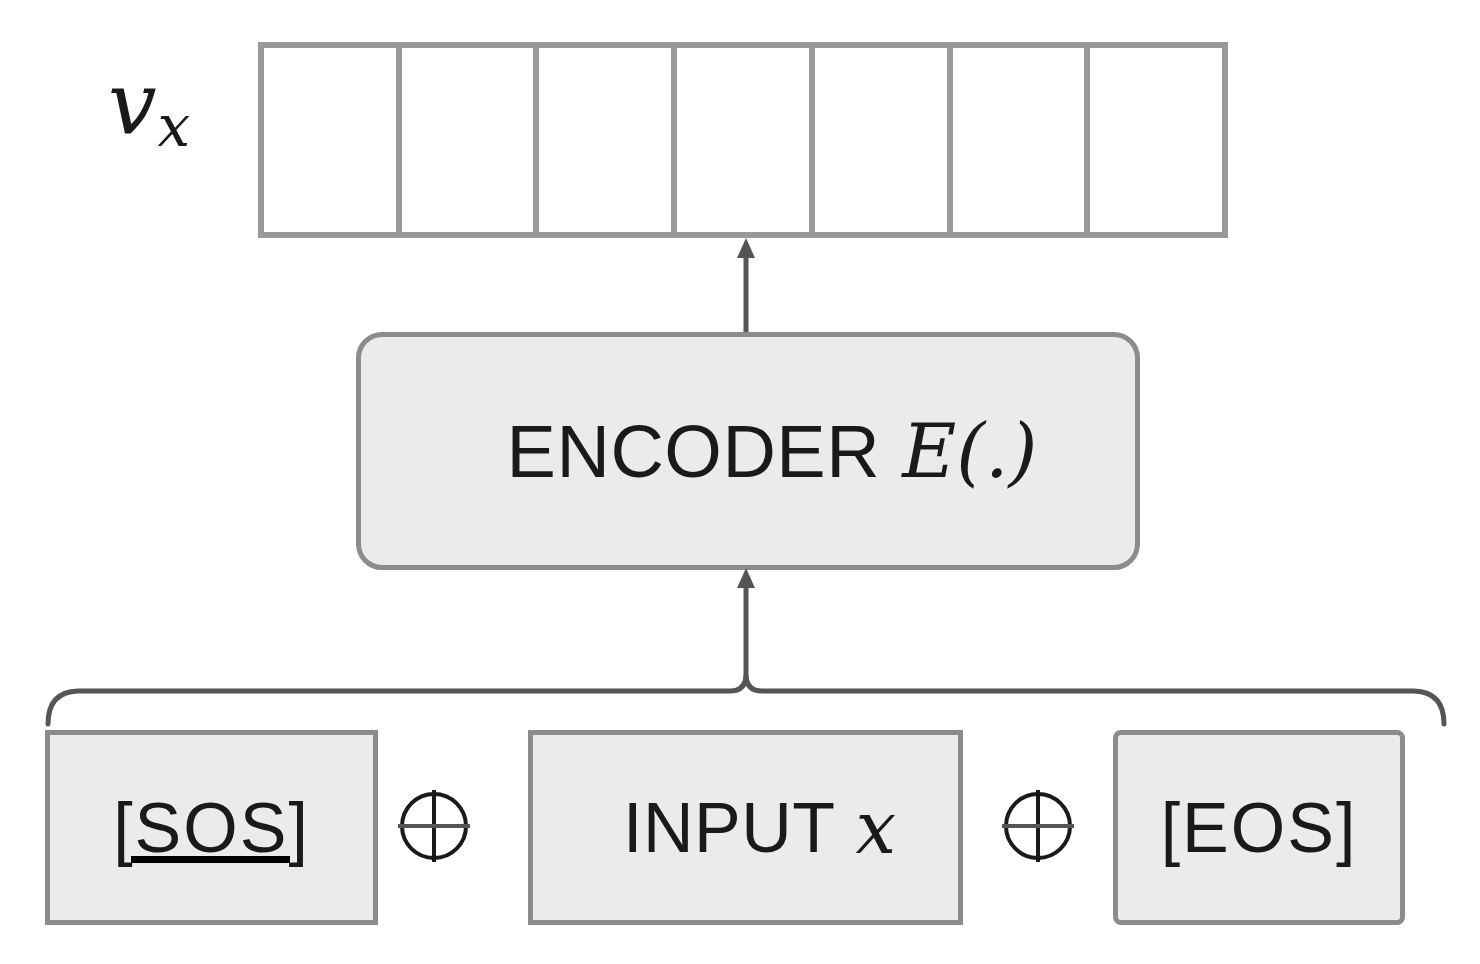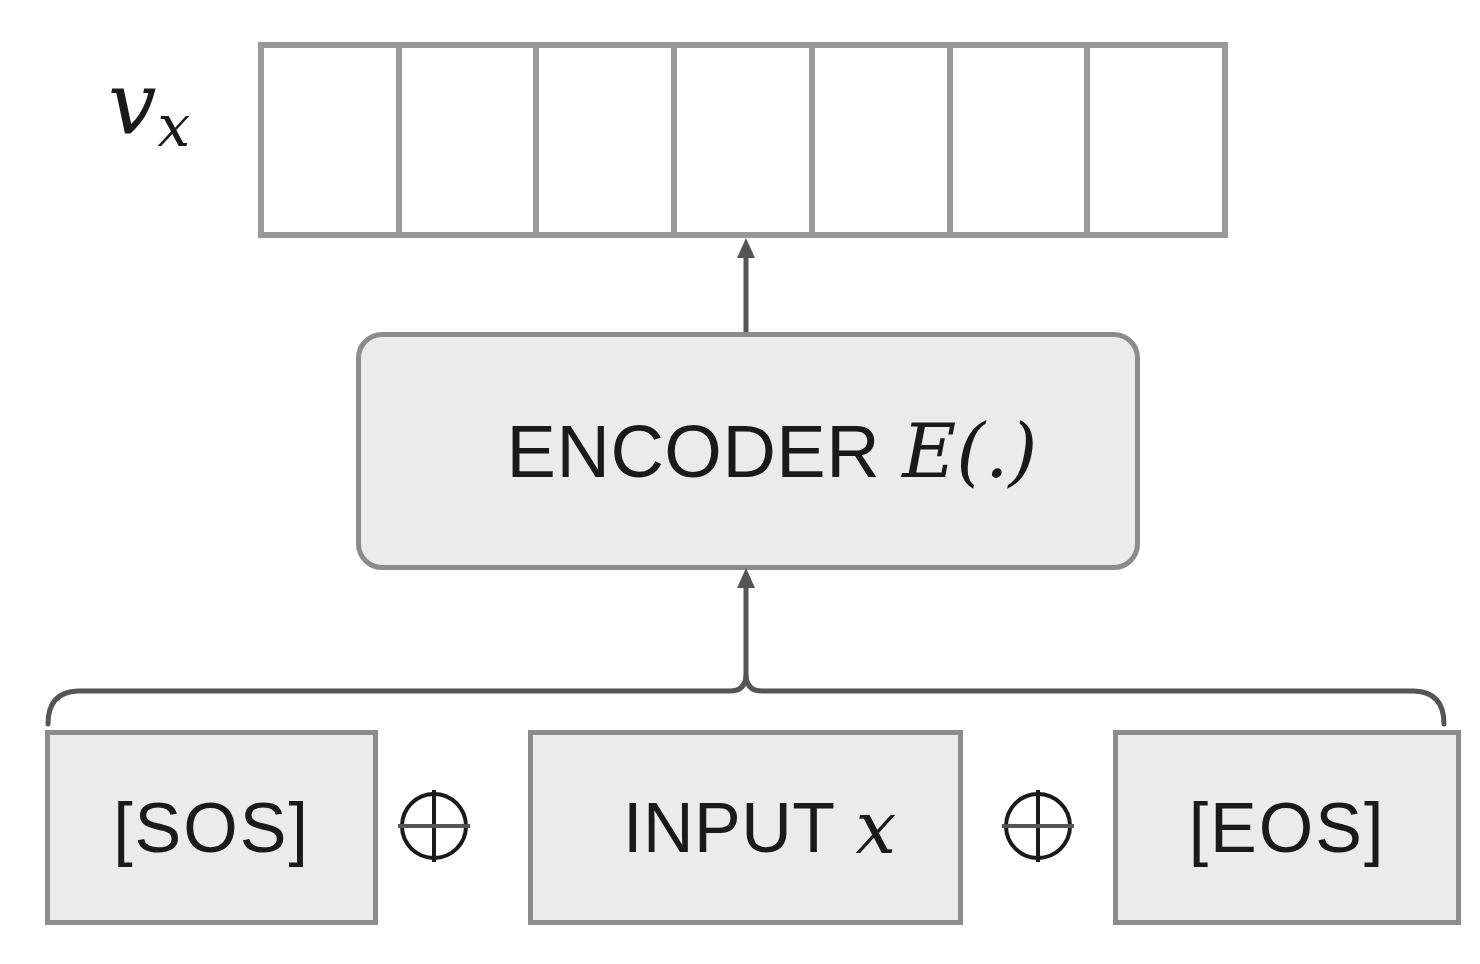--- a/index.html
+++ b/index.html
@@ -111,23 +111,23 @@
     position: absolute;
     box-sizing: border-box;
     border: 5px solid #8c8c8c;
     background: #ebebeb;
     display: flex;
     align-items: center;
     justify-content: center;
     top: 730px;
     height: 195px;
   }
-  #token-sos { left: 45px;   width: 333px; }
+  #token-sos { left: 45px;   width: 333px; text-decoration: underline; }
   #token-inp { left: 528px;  width: 435px; padding-left: 28px; }
-  #token-eos { left: 1113px; width: 348px; }
+  #token-eos { left: 1113px; width: 292px; border-radius: 8px; }
 
   .token-text {
     font-family: "Liberation Sans", sans-serif;
     font-size: 70px;
     color: #1a1a1a;
     letter-spacing: 2px;
     white-space: nowrap;
   }
   .token-text-plain {
     letter-spacing: 0.5px;

